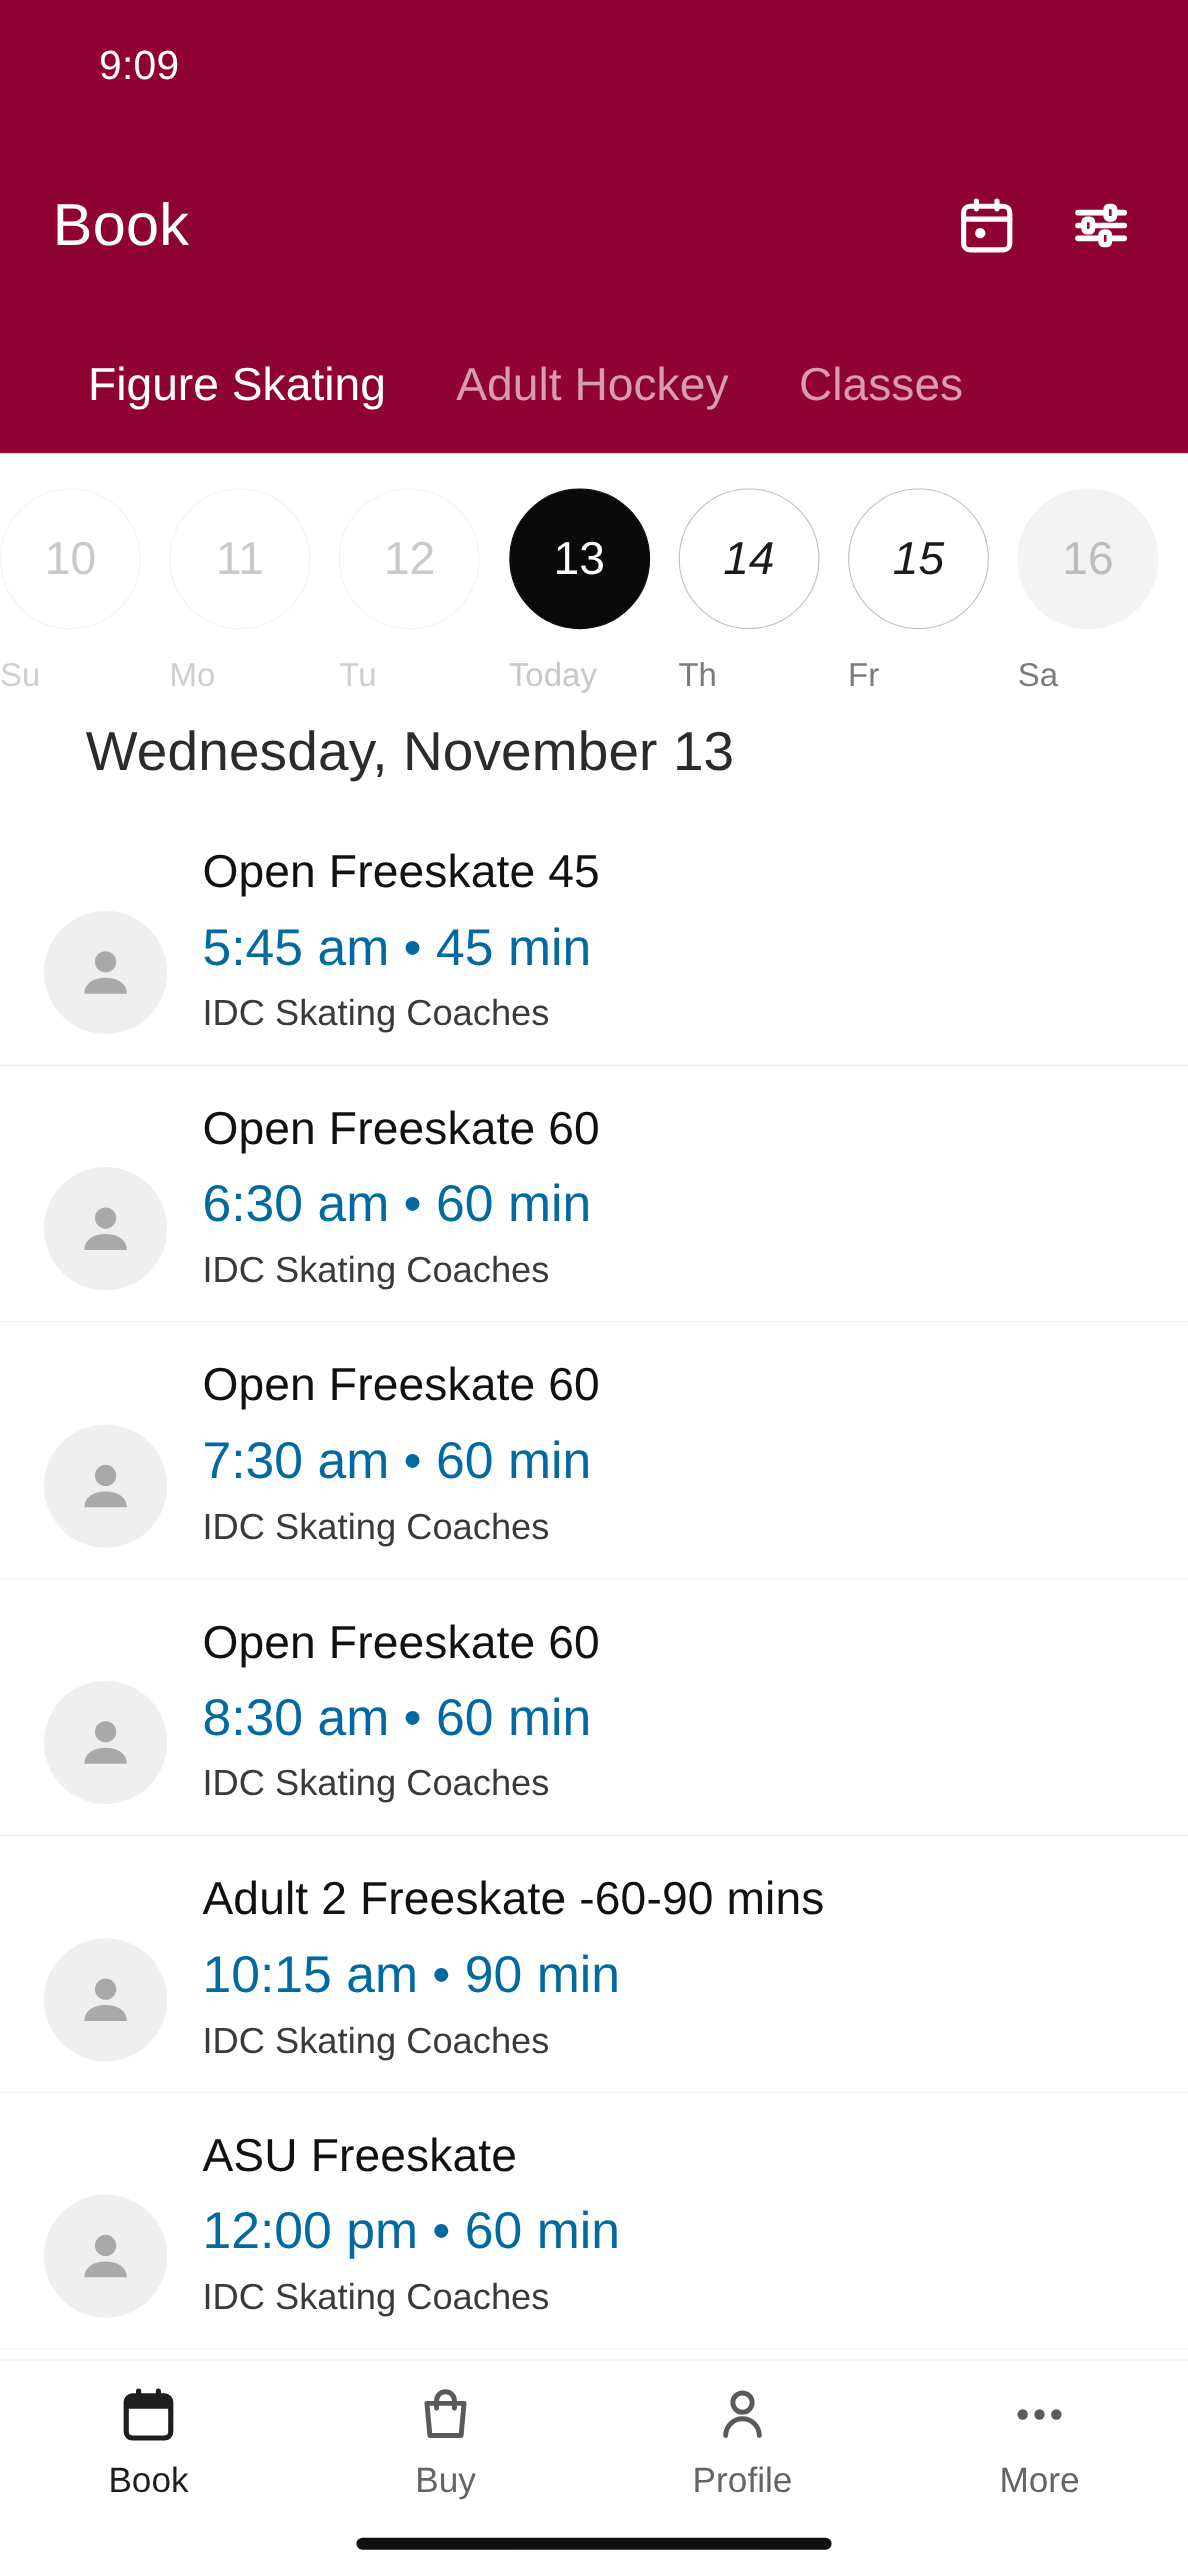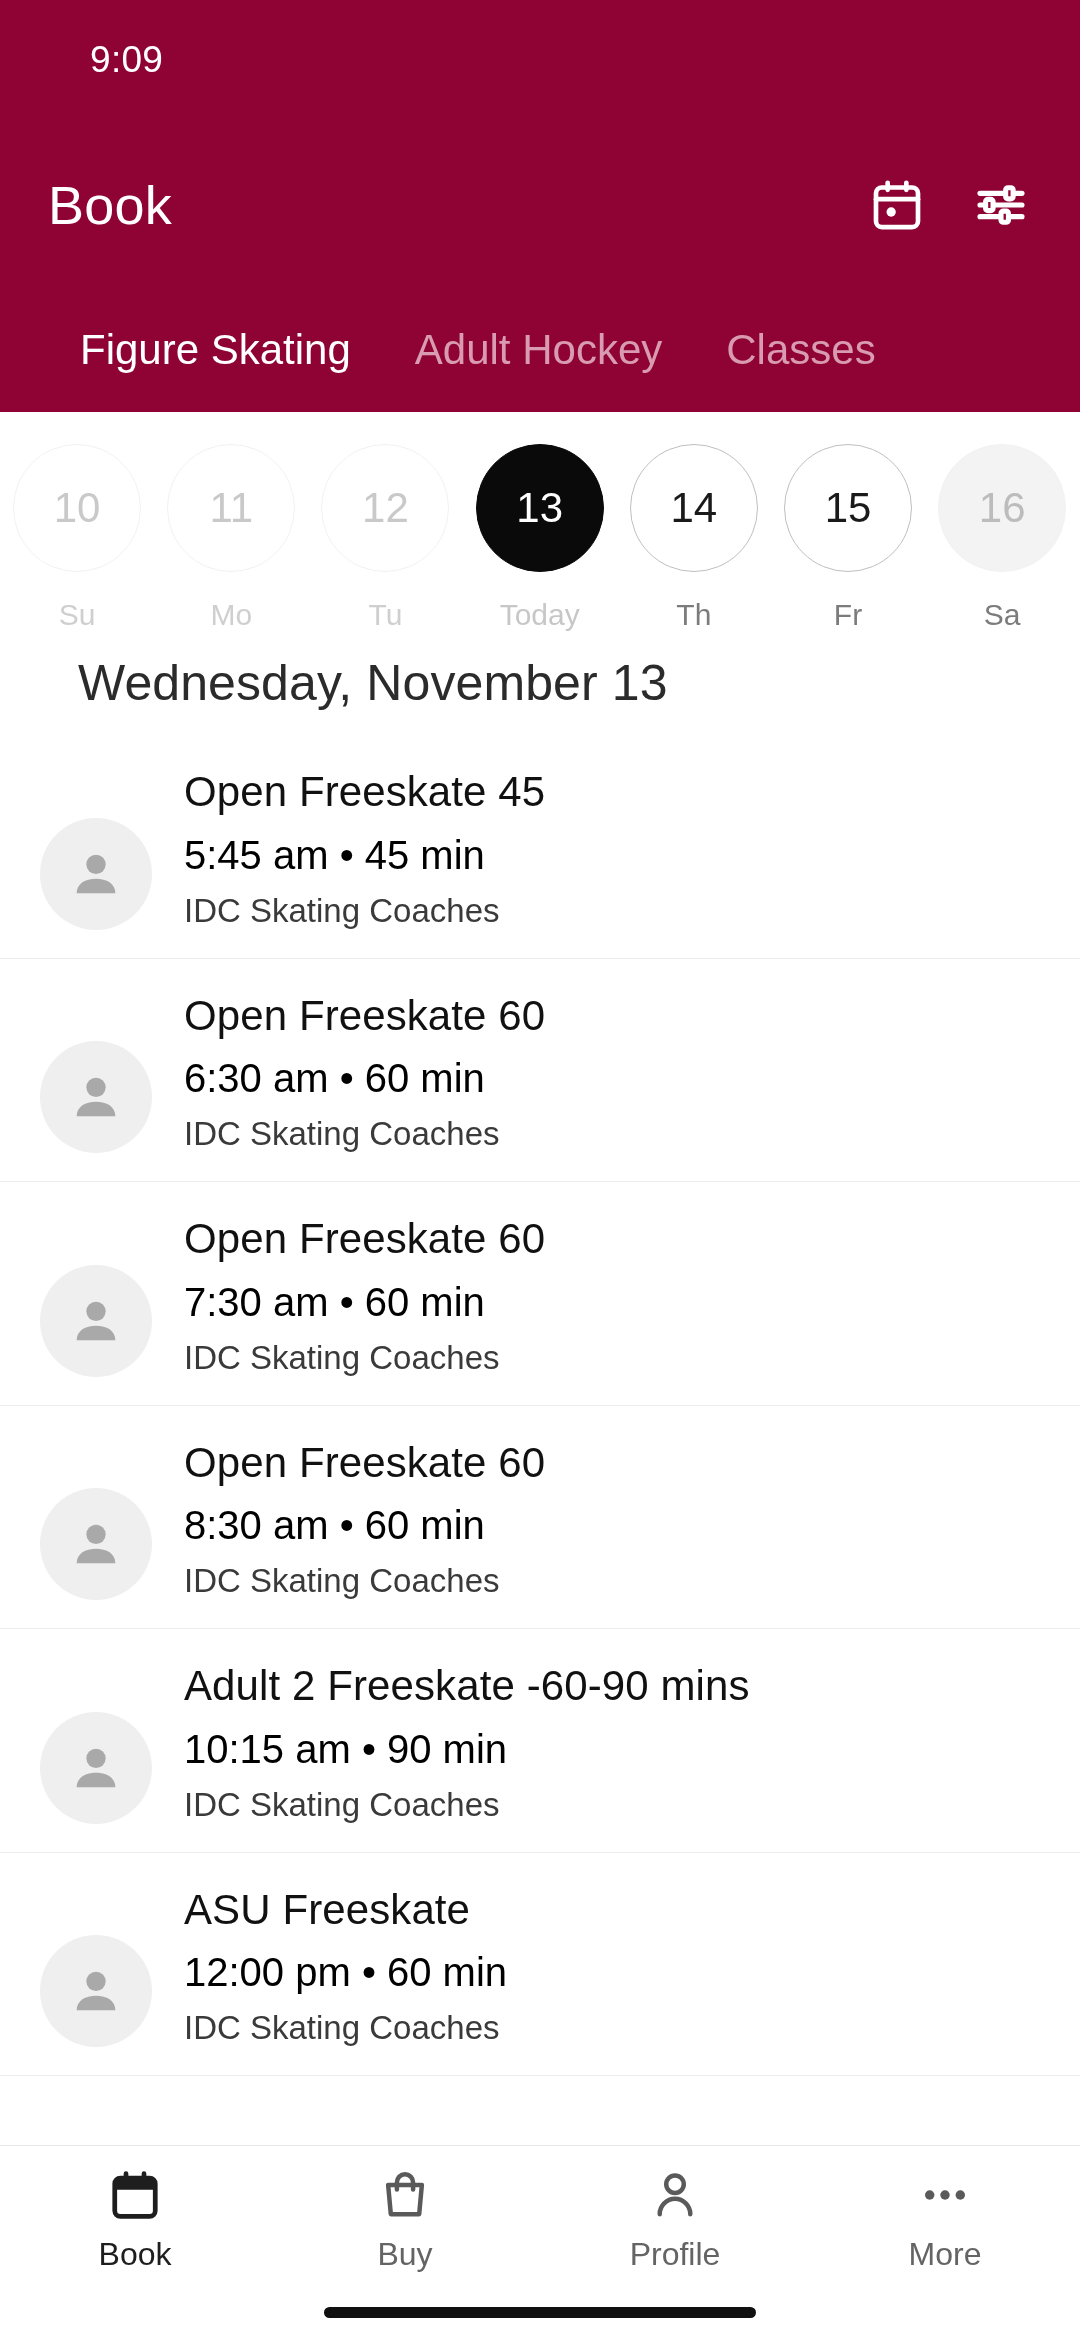--- a/index.html
+++ b/index.html
@@ -82,21 +82,21 @@
     display:flex;
     align-items:flex-start;
     padding:32px 0 10px 0;
     background:#ffffff;
     height:208px;
   }
   .daycell {
     width:154.2px;
     display:flex;
     flex-direction:column;
-    align-items:center;
+    align-items:flex-start;
     cursor:pointer;
   }
   .daycircle {
     width:128px; height:128px;
     border-radius:50%;
     display:flex; align-items:center; justify-content:center;
     font-size:42px;
     box-sizing:border-box;
   }
   .daycircle.past {
@@ -106,20 +106,21 @@
   }
   .daycircle.selected {
     background:#0A0A0A;
     color:#ffffff;
     border:1.5px solid #0A0A0A;
   }
   .daycircle.future {
     border:1.5px solid #BFBFBF;
     color:#1A1A1A;
     background:#ffffff;
+    font-style:italic;
   }
   .daycircle.filled {
     border:1.5px solid #F2F2F2;
     background:#F3F3F3;
     color:#BCBCBC;
   }
   .daylabel {
     margin-top:26px;
     font-size:30px;
   }
@@ -166,22 +167,22 @@
   .avatar svg { display:block; }
   .session-text { display:flex; flex-direction:column; padding-top:2px; }
   .session-title {
     font-size:42px;
     color:#111111;
     line-height:1.18;
     margin-bottom:16px;
     letter-spacing:0.1px;
   }
   .session-meta {
-    font-size:40px;
-    color:#000000;
+    font-size:47px;
+    color:#0369a1;
     margin-bottom:14px;
   }
   .session-provider {
     font-size:33px;
     color:#3A3A3A;
   }
 
   
   .bottomnav {
     position:absolute;

